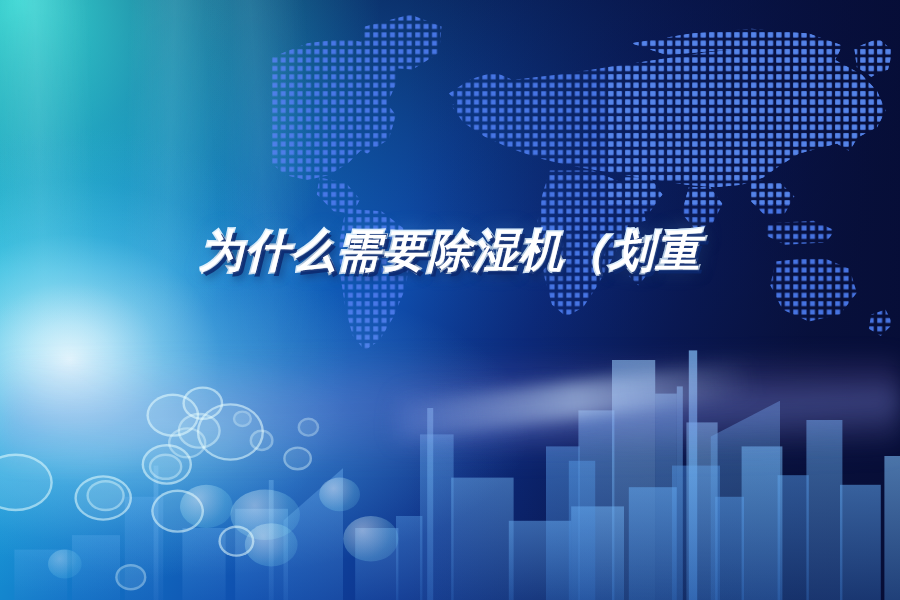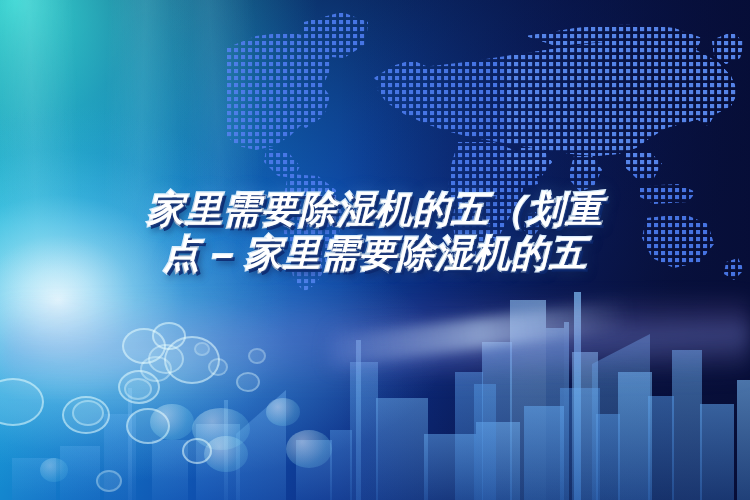--- a/index.html
+++ b/index.html
@@ -271,17 +271,16 @@
     <div class="bokeh fill" style="left:286px;top:430px;width:46px;height:38px;"></div>
     <div class="bokeh ring" style="left:236px;top:372px;width:20px;height:16px;border-color:rgba(235,255,255,.34);"></div>
     <div class="bokeh ring" style="left:208px;top:358px;width:16px;height:14px;border-color:rgba(235,255,255,.30);"></div>
     <div class="bokeh ring" style="left:248px;top:348px;width:14px;height:12px;border-color:rgba(235,255,255,.28);"></div>
     <div class="bokeh fill" style="left:40px;top:458px;width:28px;height:24px;opacity:.7;"></div>
     <div class="bokeh ring" style="left:96px;top:470px;width:22px;height:18px;border-color:rgba(235,255,255,.30);"></div>
     <div class="bokeh ring" style="left:194px;top:342px;width:12px;height:10px;border-color:rgba(235,255,255,.26);"></div>
   </div>
 
   <div id="title">
-    <span class="ln">家里需要除湿机的五（划重</span>
-    <span class="ln">点 – 家里需要除湿机的五</span>
+    <span class="ln">为什么需要除湿机（划重</span>
   </div>
 
 </div>
 
 </body></html>

